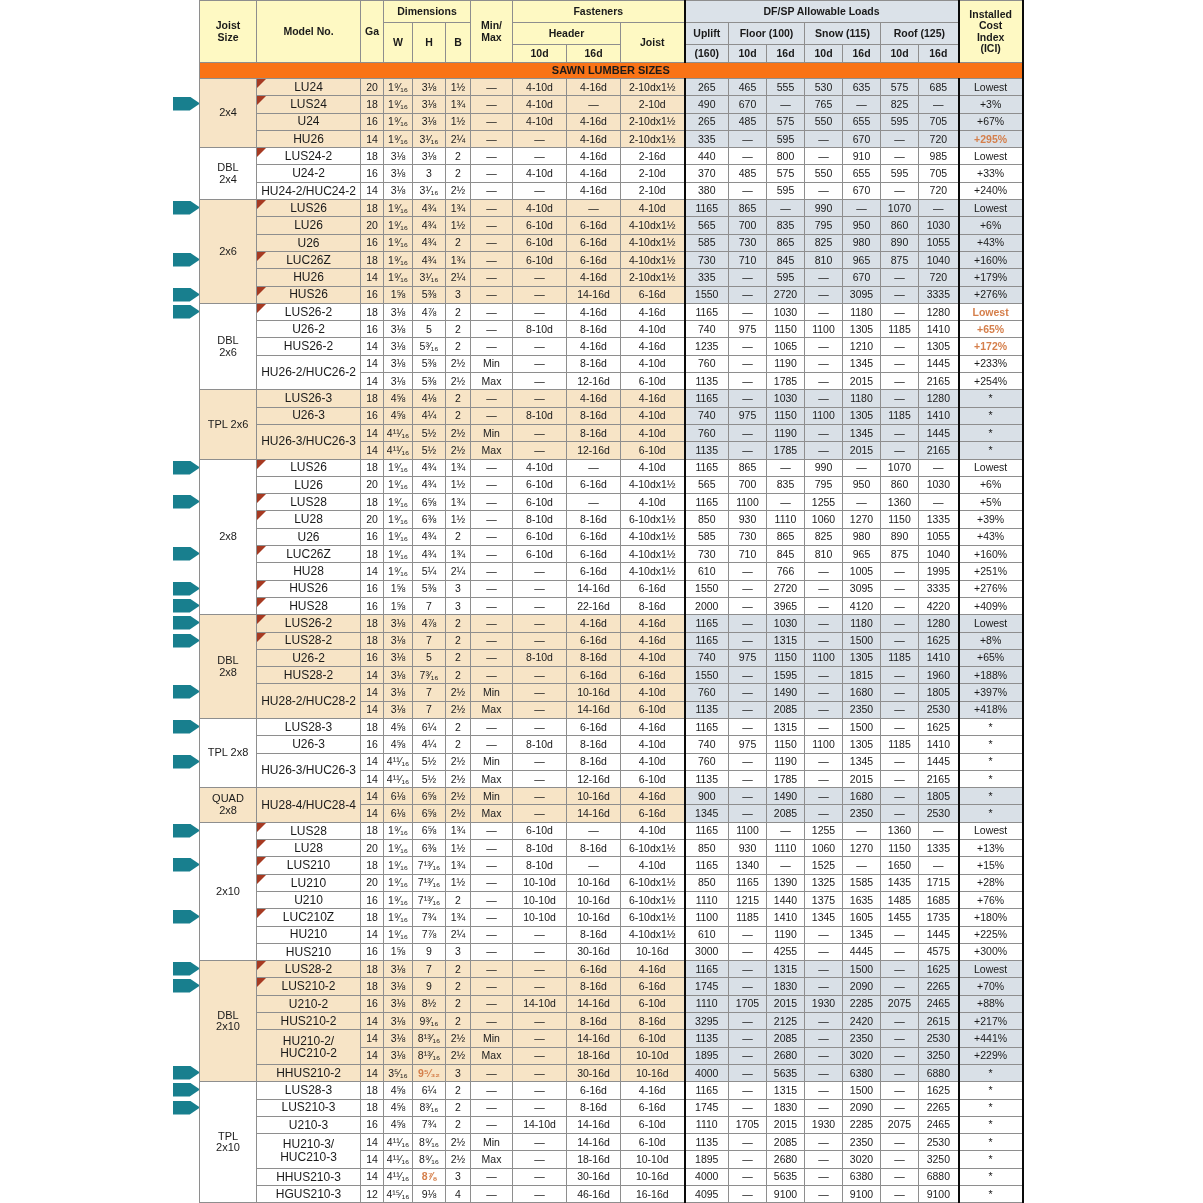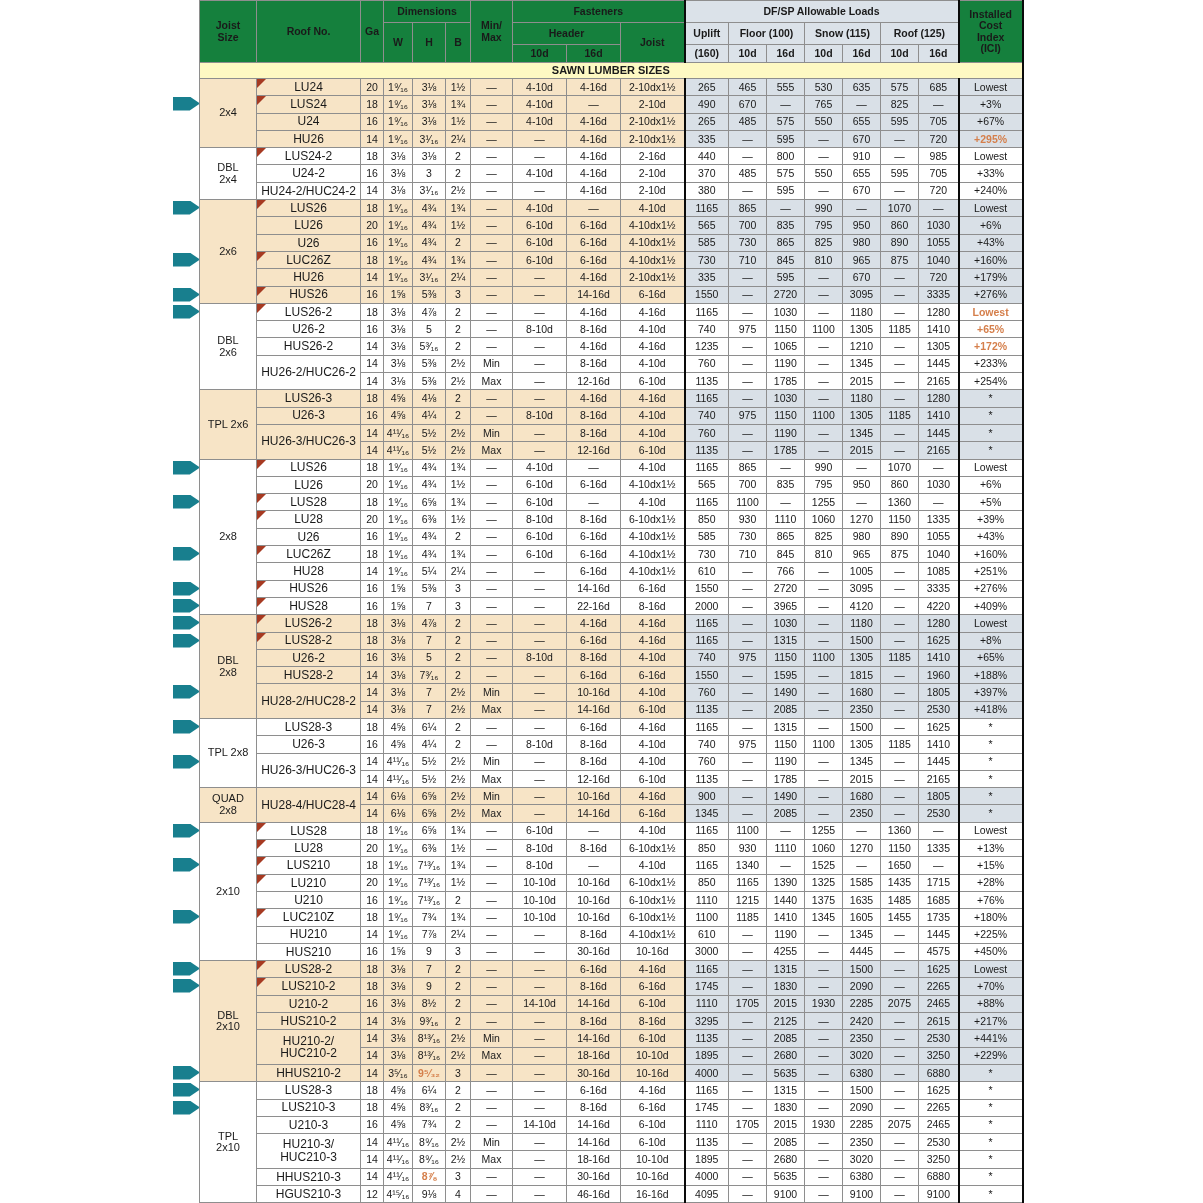--- a/index.html
+++ b/index.html
@@ -2,26 +2,26 @@
 <html><head>
 <meta charset="utf-8">
 <style>
   html,body{margin:0;padding:0}
   body{width:1203px;height:1203px;background:#fff;position:relative;
        font-family:"Liberation Sans",sans-serif;color:#1a1a1a;}
   #tbl{position:absolute;left:199px;top:0;width:823px;border-collapse:collapse;
        table-layout:fixed;border:1.5px solid #555;border-right:2.5px solid #0a0a0a;}
   #tbl th,#tbl td{border:1px solid #8e8e8e;padding:0;text-align:center;vertical-align:middle;
        overflow:hidden;line-height:1.05;}
-  thead th{font-size:10.5px;font-weight:bold;background:#15803d;white-space:pre-line;}
+  thead th{font-size:10.5px;font-weight:bold;background:#fef9c3;white-space:pre-line;}
   thead th.blue{background:#dbe2e9;}
   .hbL{border-left:2.5px solid #0a0a0a !important;}
   .iciL{border-left:2.5px solid #0a0a0a !important;}
   tr.sawn td{border-top:2px solid #1a1a1a;border-bottom:1.5px solid #1a1a1a;
-       font-weight:bold;font-size:11px;background:#fef9c3;height:15px;}
+       font-weight:bold;font-size:11px;background:#f97316;height:15px;}
   tbody tr.r{height:17.31px;}
   tbody td{font-size:10.5px;}
   td.size{font-size:11px;white-space:pre-line;}
   td.model{text-align:left;padding-left:7px;position:relative;white-space:pre-line;font-size:12px;}
   .flag{position:absolute;left:0;top:0;width:0;height:0;
         border-top:9px solid #a63a22;border-right:9px solid transparent;}
   .g-tan td{background:#f7e4c6;}
   .g-white td{background:#ffffff;}
   .g-tan td.ld,.g-tan td.ici{background:#d9e0e7;}
   .g-white td.ld,.g-white td.ici{background:#ffffff;}
@@ -77,21 +77,21 @@
       <col style="width:38px">
       <col style="width:38px">
     <col style="width:38px">
       <col style="width:40px">
       <col style="width:64px">
   </colgroup>
   <thead>
     <tr style="height:22px">
       <th rowspan="3">Joist
 Size</th>
-      <th rowspan="3">Roof No.</th>
+      <th rowspan="3">Model No.</th>
       <th rowspan="3">Ga</th>
       <th colspan="3">Dimensions</th>
       <th rowspan="3">Min/
 Max</th>
       <th colspan="3">Fasteners</th>
       <th colspan="7" class="blue hbL">DF/SP Allowable Loads</th>
       <th rowspan="3" class="iciL">Installed
 Cost
 Index
 (ICI)</th>
@@ -670,21 +670,21 @@
         <td>—</td>
         <td>—</td>
         <td>6-16d</td>
         <td>4-10dx1½</td>
         <td class="ld hbL">610</td>
         <td class="ld">—</td>
         <td class="ld">766</td>
         <td class="ld">—</td>
         <td class="ld">1005</td>
         <td class="ld">—</td>
-        <td class="ld">1085</td>
+        <td class="ld">1995</td>
         <td class="ici iciL">+251%</td>
       </tr>
       <tr class="r g-white">
         <td class="model">HUS26<span class="flag"></span></td>
         <td>16</td>
         <td>1⅝</td>
         <td>5⅜</td>
         <td>3</td>
         <td>—</td>
         <td>—</td>
@@ -1092,21 +1092,21 @@
         <td>—</td>
         <td>30-16d</td>
         <td>10-16d</td>
         <td class="ld hbL">3000</td>
         <td class="ld">—</td>
         <td class="ld">4255</td>
         <td class="ld">—</td>
         <td class="ld">4445</td>
         <td class="ld">—</td>
         <td class="ld">4575</td>
-        <td class="ici iciL">+450%</td>
+        <td class="ici iciL">+300%</td>
       </tr>
       <tr class="r g-tan">
         <td class="size" rowspan="7">DBL
 2x10</td>
         <td class="model">LUS28-2<span class="flag"></span></td>
         <td>18</td>
         <td>3⅛</td>
         <td>7</td>
         <td>2</td>
         <td>—</td>

